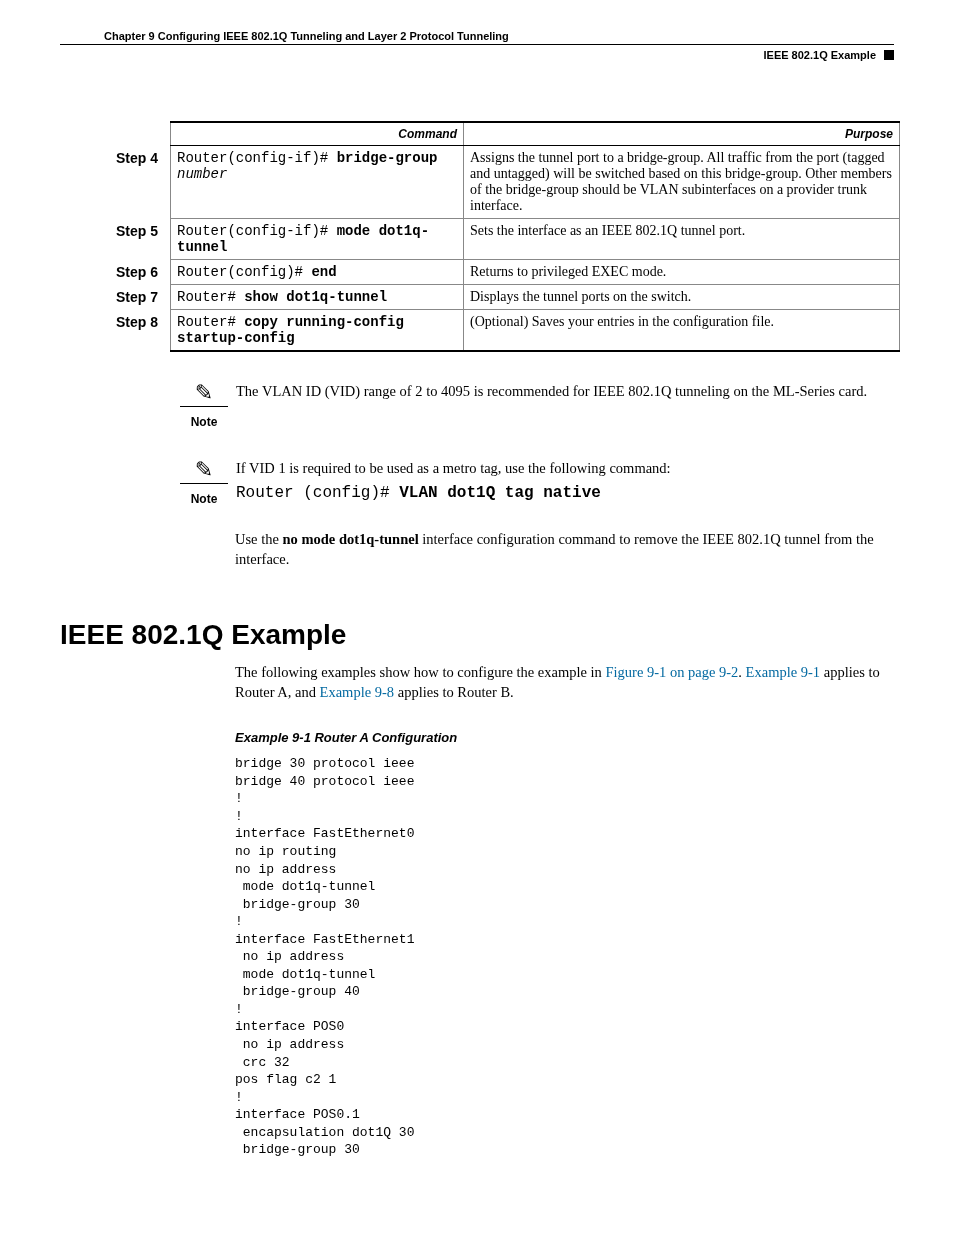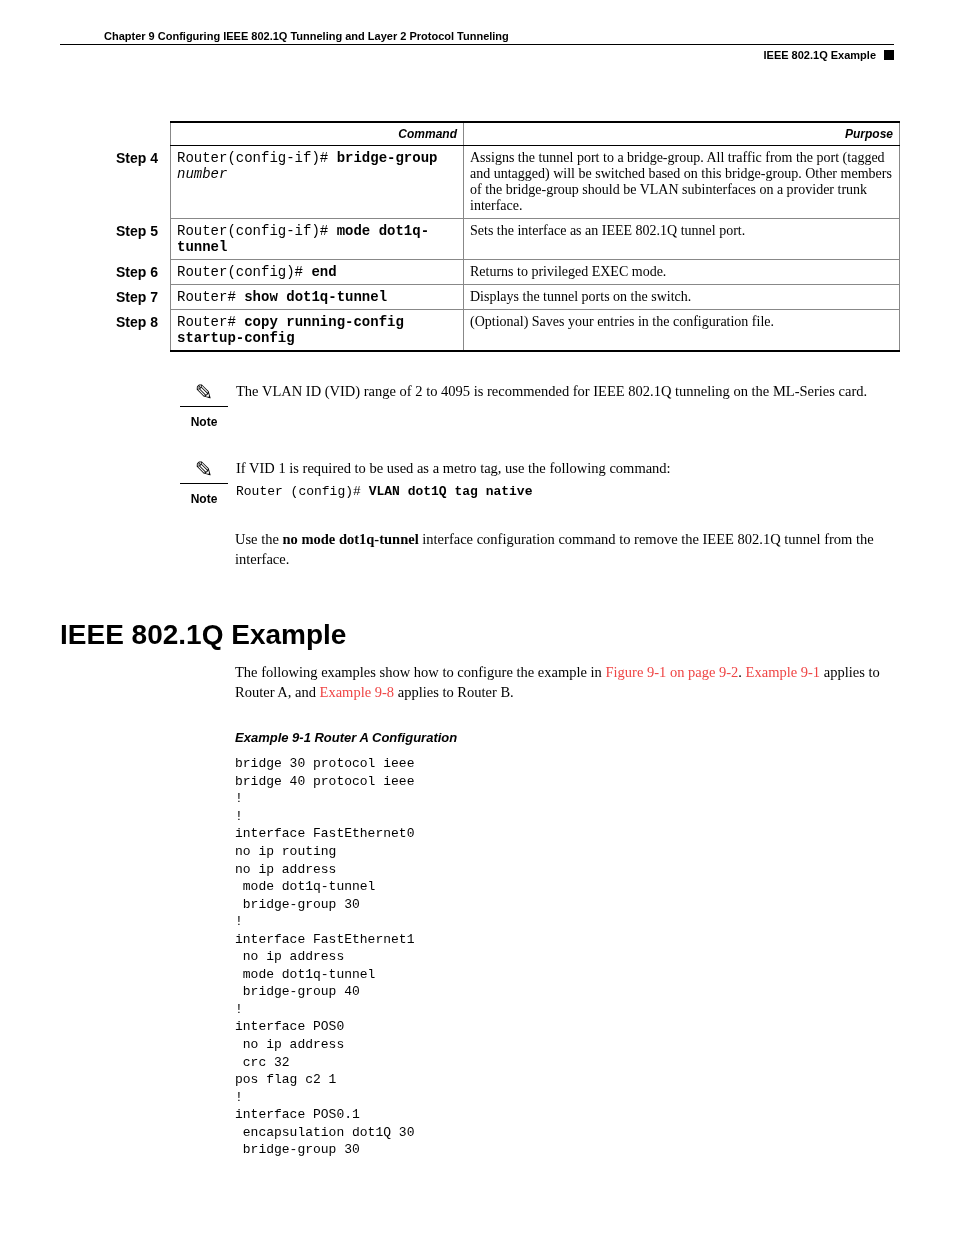--- a/index.html
+++ b/index.html
@@ -115,21 +115,21 @@
     border-top: 1px solid #000;
     padding-top: 8px;
     margin-top: 2px;
   }
   .note-text {
     font-size: 14.5px;
     line-height: 1.35;
   }
   .note-text .mono {
     font-family: "Courier New", monospace;
-    font-size: 13px;
+    font-size: 16px;
     display: block;
     margin-top: 4px;
   }
   .body-para {
     margin: 24px 0 10px 175px;
     width: 665px;
     font-size: 14.5px;
     line-height: 1.35;
   }
   h1.section-title {
@@ -145,21 +145,21 @@
     font-size: 13px;
     margin: 28px 0 10px 175px;
   }
   pre.code {
     font-family: "Courier New", monospace;
     font-size: 13px;
     margin: 0 0 0 175px;
     line-height: 1.35;
     white-space: pre;
   }
-  a.xref { color: #ef4444; text-decoration: none; }
+  a.xref { color: #0369a1; text-decoration: none; }
   .footer {
     margin-top: 80px;
     position: relative;
   }
   .footer-title {
     font-family: Arial, Helvetica, sans-serif;
     font-weight: bold;
     font-size: 11px;
     text-align: right;
     margin-bottom: 2px;

